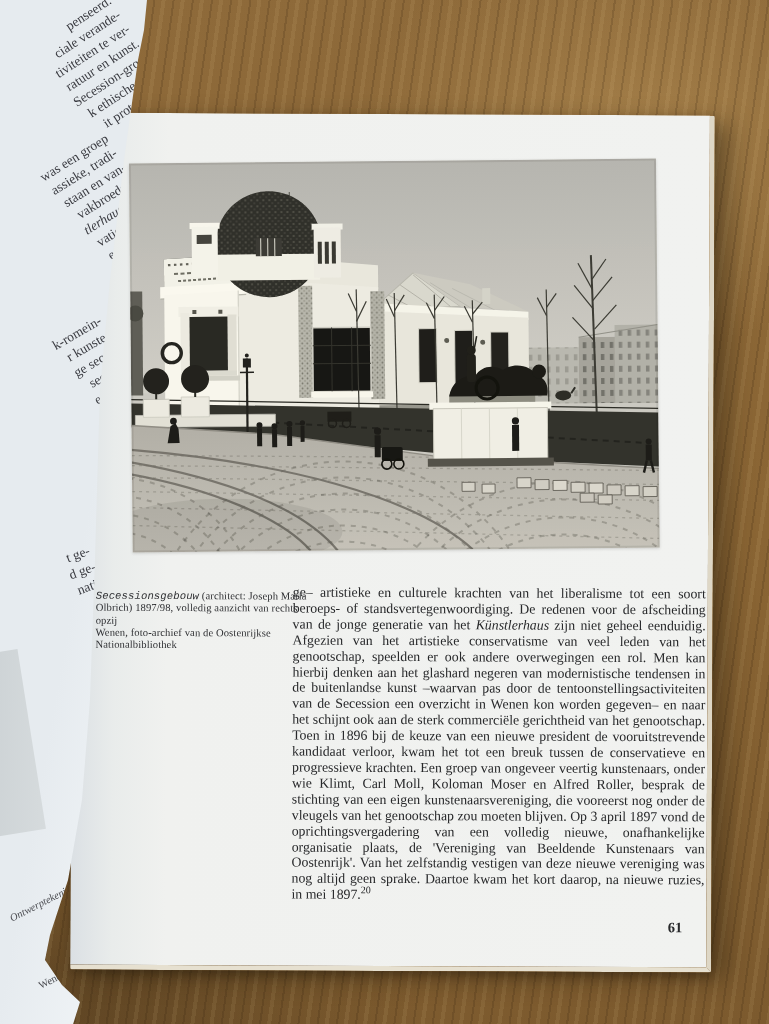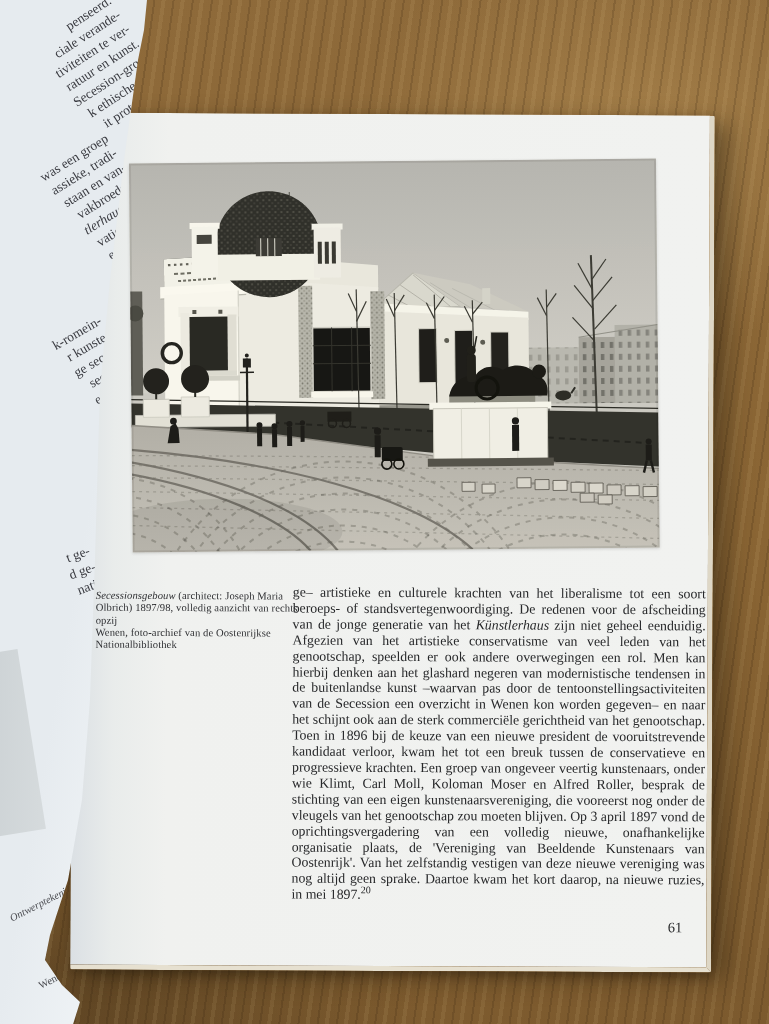--- a/index.html
+++ b/index.html
@@ -28,31 +28,31 @@
     transform:rotate(-.8deg); background:#c6c6c0; overflow:hidden;
     box-shadow:0 1px 3px rgba(40,40,40,.18);
     filter:sepia(.05) contrast(1.02);
   }
   .photo svg{display:block;width:100%;height:100%;}
   .caption{
     position:absolute; left:24px; top:477px; width:204px;
     font-size:10.6px; line-height:12.3px; color:#2e2f32; letter-spacing:.1px;
   }
   .caption .cap-line{white-space:nowrap;}
-  .caption .it{font-style:italic;}
+  .caption .it{font-style:italic;font-family:Liberation Mono, monospace;}
   .bodytext{
     position:absolute; left:221px; top:471px; width:413px;
     font-size:13.8px; line-height:15.9px; color:#27282a;
     text-align:justify;
   }
   .bodytext .it{}
   .bodytext sup{font-size:10px; line-height:0;}
   .pagenum{
     position:absolute; right:24px; top:804px;
-    font-size:14.5px; color:#27282a;
+    font-size:14.5px; color:#27282a;font-weight:bold;
   }
   
   .left-page{
     position:absolute; left:-14px; top:-10px; width:168px; height:1044px; z-index:5;
     background:linear-gradient(100deg,#e6ebef 55%,#eef2f5 78%,#fbfdfe 90%,#ffffff 96%,#dde2e5 100%);
     clip-path:polygon(0 0,162px 0,158px 40px,152px 70px,138px 170px,124px 290px,114px 400px,109px 570px,104px 710px,96px 810px,82px 890px,64px 945px,59px 970px,76px 995px,94px 1012px,84px 1044px,0 1044px);
     filter:drop-shadow(9px 3px 9px rgba(25,35,50,.30));
   }
   .frag-block{
     position:absolute; text-align:right; transform-origin:100% 0;

